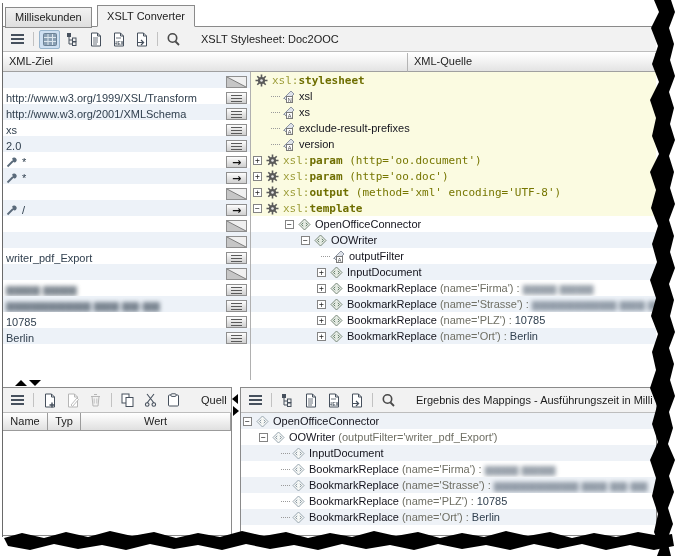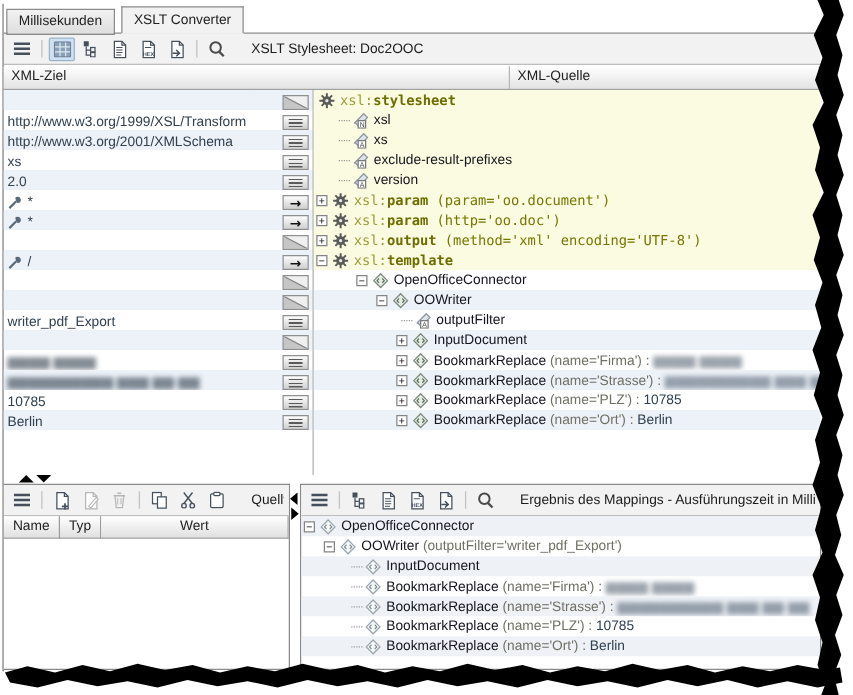--- a/index.html
+++ b/index.html
@@ -255,21 +255,21 @@
             <span class="expander">+</span>
             <span class="ticon">
               <svg width="13" height="13">
                 <g stroke="#5a5a5a" stroke-width="1.6">
                   <path d="M6.5 0.5v12M0.5 6.5h12M2.3 2.3l8.4 8.4M10.7 2.3 2.3 10.7"></path>
                 </g>
                 <circle cx="6.5" cy="6.5" r="3.6" fill="#5a5a5a"></circle>
                 <circle cx="6.5" cy="6.5" r="1.3" fill="#e9e9e9"></circle>
               </svg>
             </span>
-            <span class="xsl"><span class="pfx">xsl:</span><b>param</b><span> (param='oo.document')</span></span>
+            <span class="xsl"><span class="pfx">xsl:</span><b>param</b><span> (http='oo.document')</span></span>
           </div>
         </div>
         <div class="mrow alt">
           <div class="cl">
             <span class="ticon" style="margin: 0px 4px 0px 3px;">
               <svg width="12" height="12">
                 <path d="M1.5 10.5 7 5" stroke="#5a6a7a" stroke-width="1.8"></path>
                 <path d="M6.2 2.2a2.6 2.6 0 1 1 2 4.4L7 5.2z" fill="#5a6a7a"></path>
               </svg>
             </span>

